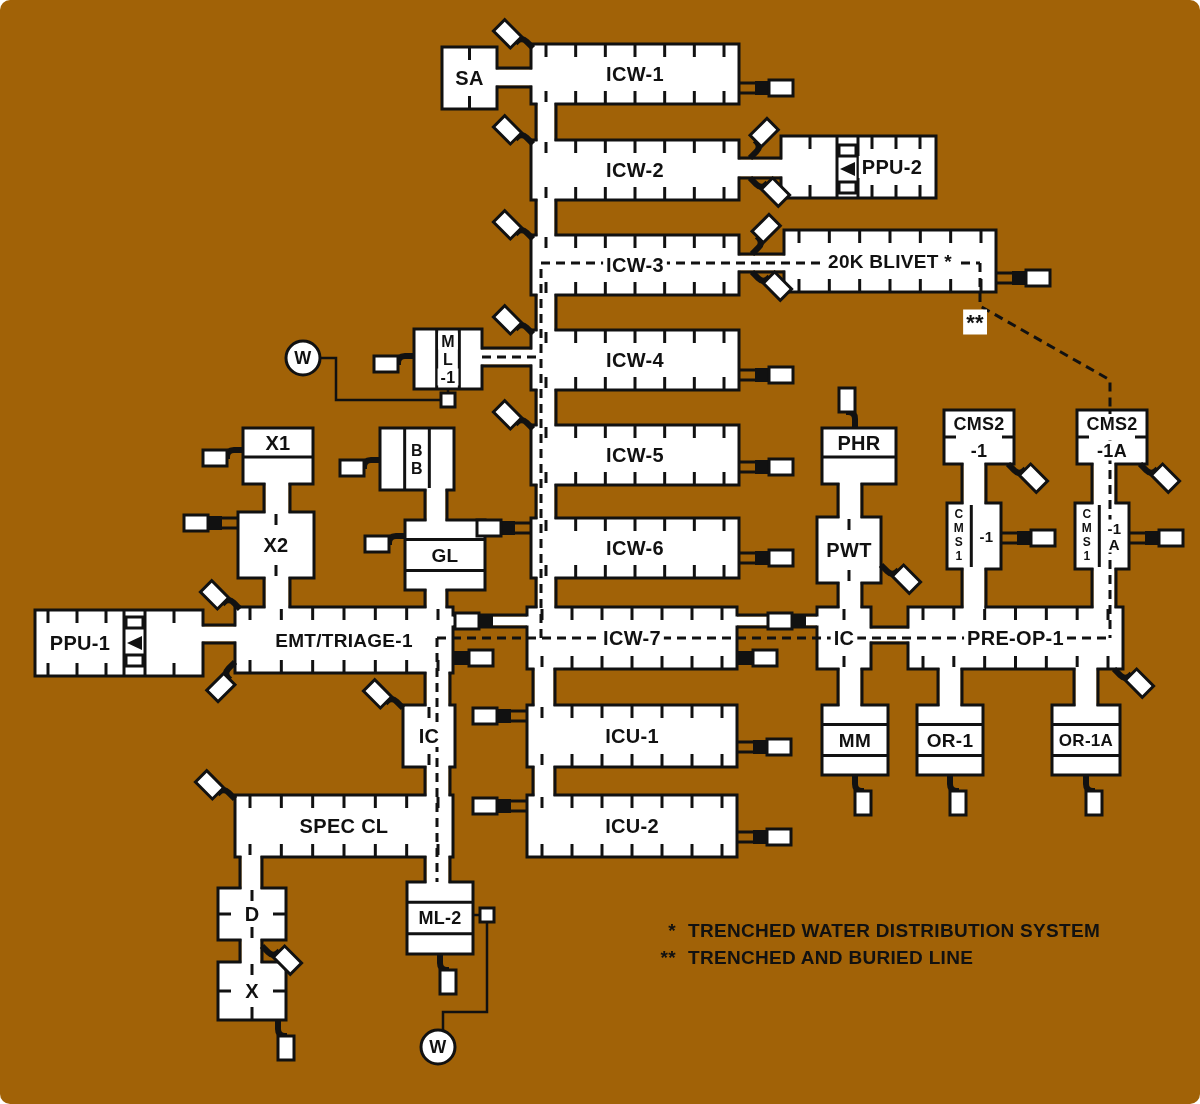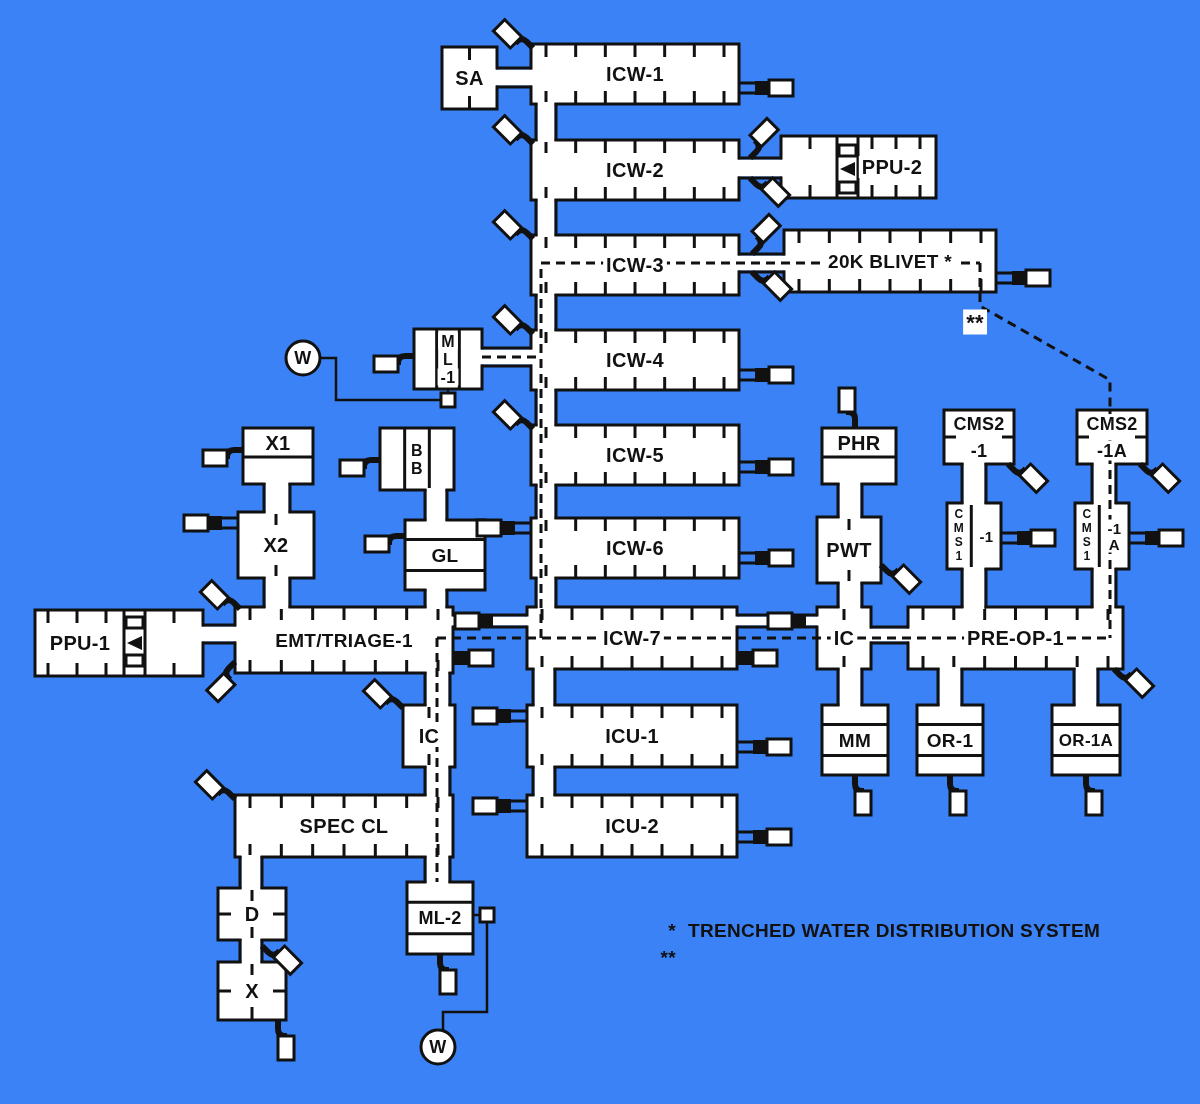--- a/index.html
+++ b/index.html
@@ -1,17 +1,17 @@
 <!DOCTYPE html>
 <html><head>
 <meta charset="utf-8">
 <style>
   html,body{margin:0;padding:0;background:#ffffff;}
-  .stage{position:relative;width:1200px;height:1104px;background:#3b82f6;overflow:hidden;
-         font-family:"Liberation Sans",sans-serif;}
+  .stage{position:relative;width:1200px;height:1104px;background:#a16207;overflow:hidden;
+         font-family:"Liberation Sans",sans-serif;border-radius:10px;}
   .stage svg{position:absolute;left:0;top:0;}
   .legend{position:absolute;display:flex;flex-direction:column;gap:5px;
           font-weight:bold;font-size:19px;color:#111;letter-spacing:.3px;}
   .legend-row{display:flex;align-items:baseline;}
   .legend-sym{display:inline-block;width:36px;text-align:right;margin-right:12px;}
   svg text{font-family:"Liberation Sans",sans-serif;font-weight:bold;fill:#111;}
 </style>
 </head>
 <body>
 
@@ -985,15 +985,16 @@
         </g>
       </g>
     </svg>
   <div class="legend" id="legend" style="left: 640px; top: 920px;">
     <div class="legend-row">
       <span class="legend-sym">*</span>
       <span class="legend-txt">TRENCHED WATER DISTRIBUTION SYSTEM</span>
     </div>
     <div class="legend-row">
       <span class="legend-sym">**</span>
+      <span class="legend-txt">TRENCHED AND BURIED LINE</span>
     </div>
   </div>
 </div>
 
 </body></html>

